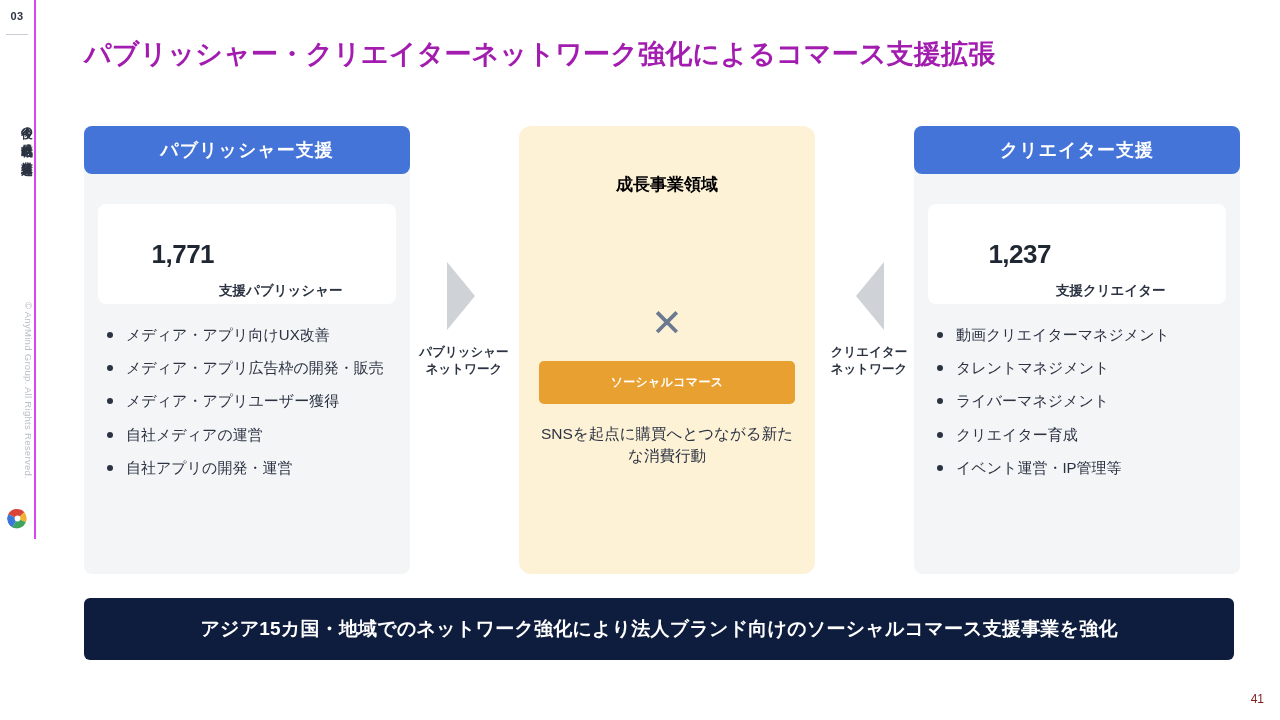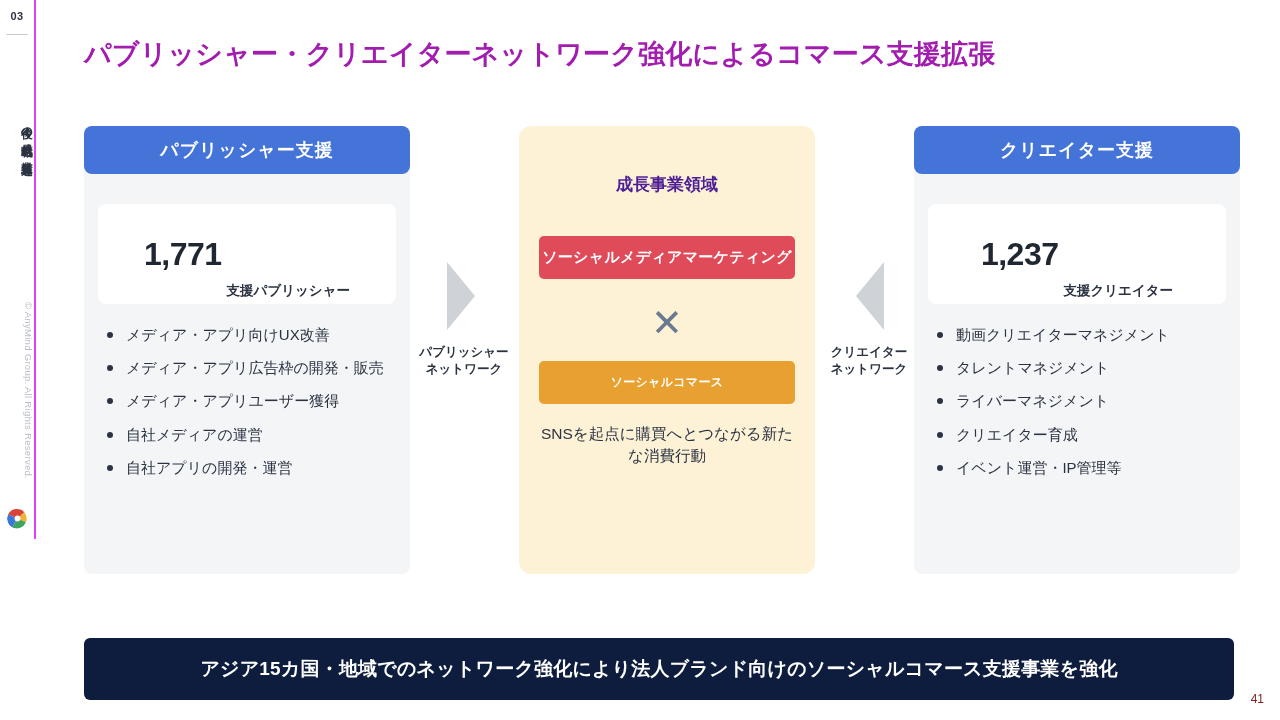--- a/index.html
+++ b/index.html
@@ -127,21 +127,21 @@
     top: 78px;
     width: 298px;
     height: 100px;
     background: #ffffff;
     border-radius: 8px;
     display: flex;
     align-items: center;
     justify-content: center;
   }
   .stat-number {
-    font-size: 32px;
+    font-size: 26px;
     font-weight: bold;
     letter-spacing: -0.5px;
     color: #1f2733;
     line-height: 1;
     text-align: center;
   }
   .stat-label {
     font-size: 13.5px;
     font-weight: bold;
     color: #2b3342;
@@ -188,21 +188,21 @@
     border-radius: 12px;
   }
   .center-heading {
     position: absolute;
     left: 0;
     top: 47px;
     width: 296px;
     text-align: center;
     font-size: 17px;
     font-weight: bold;
-    color: #4c1d95;
+    color: #000000;
   }
   .tag-box {
     position: absolute;
     left: 20px;
     width: 256px;
     height: 43px;
     border-radius: 5px;
     display: flex;
     align-items: center;
     justify-content: center;
@@ -280,21 +280,20 @@
     height: 62px;
     background: #0e1d3d;
     border-radius: 6px;
     display: flex;
     align-items: center;
     justify-content: center;
     color: #ffffff;
     font-size: 19px;
     font-weight: bold;
     letter-spacing: 0.2px;
-    margin-top: 40px;
   }
 
   .page-number {
     position: absolute;
     right: 16px;
     bottom: 14px;
     font-size: 12px;
     color: #7f1d1d;
   }
 </style>
@@ -353,21 +352,20 @@
 <div class="arrow-group left-arrow">
   <div class="arrow-shape point-right"></div>
   <div class="arrow-label">
     <div>パブリッシャー</div>
     <div>ネットワーク</div>
   </div>
 </div>
 
 <div class="center-panel">
   <div class="center-heading">成長事業領域</div>
-  <div class="tag-box marketing">ソーシャルメディアマーケティング</div>
   <div class="cross-icon">✕</div>
   <div class="tag-box commerce">ソーシャルコマース</div>
   <div class="center-caption">SNSを起点に購買へとつながる新たな消費行動</div>
 </div>
 
 <div class="arrow-group right-arrow">
   <div class="arrow-shape point-left"></div>
   <div class="arrow-label">
     <div>クリエイター</div>
     <div>ネットワーク</div>

